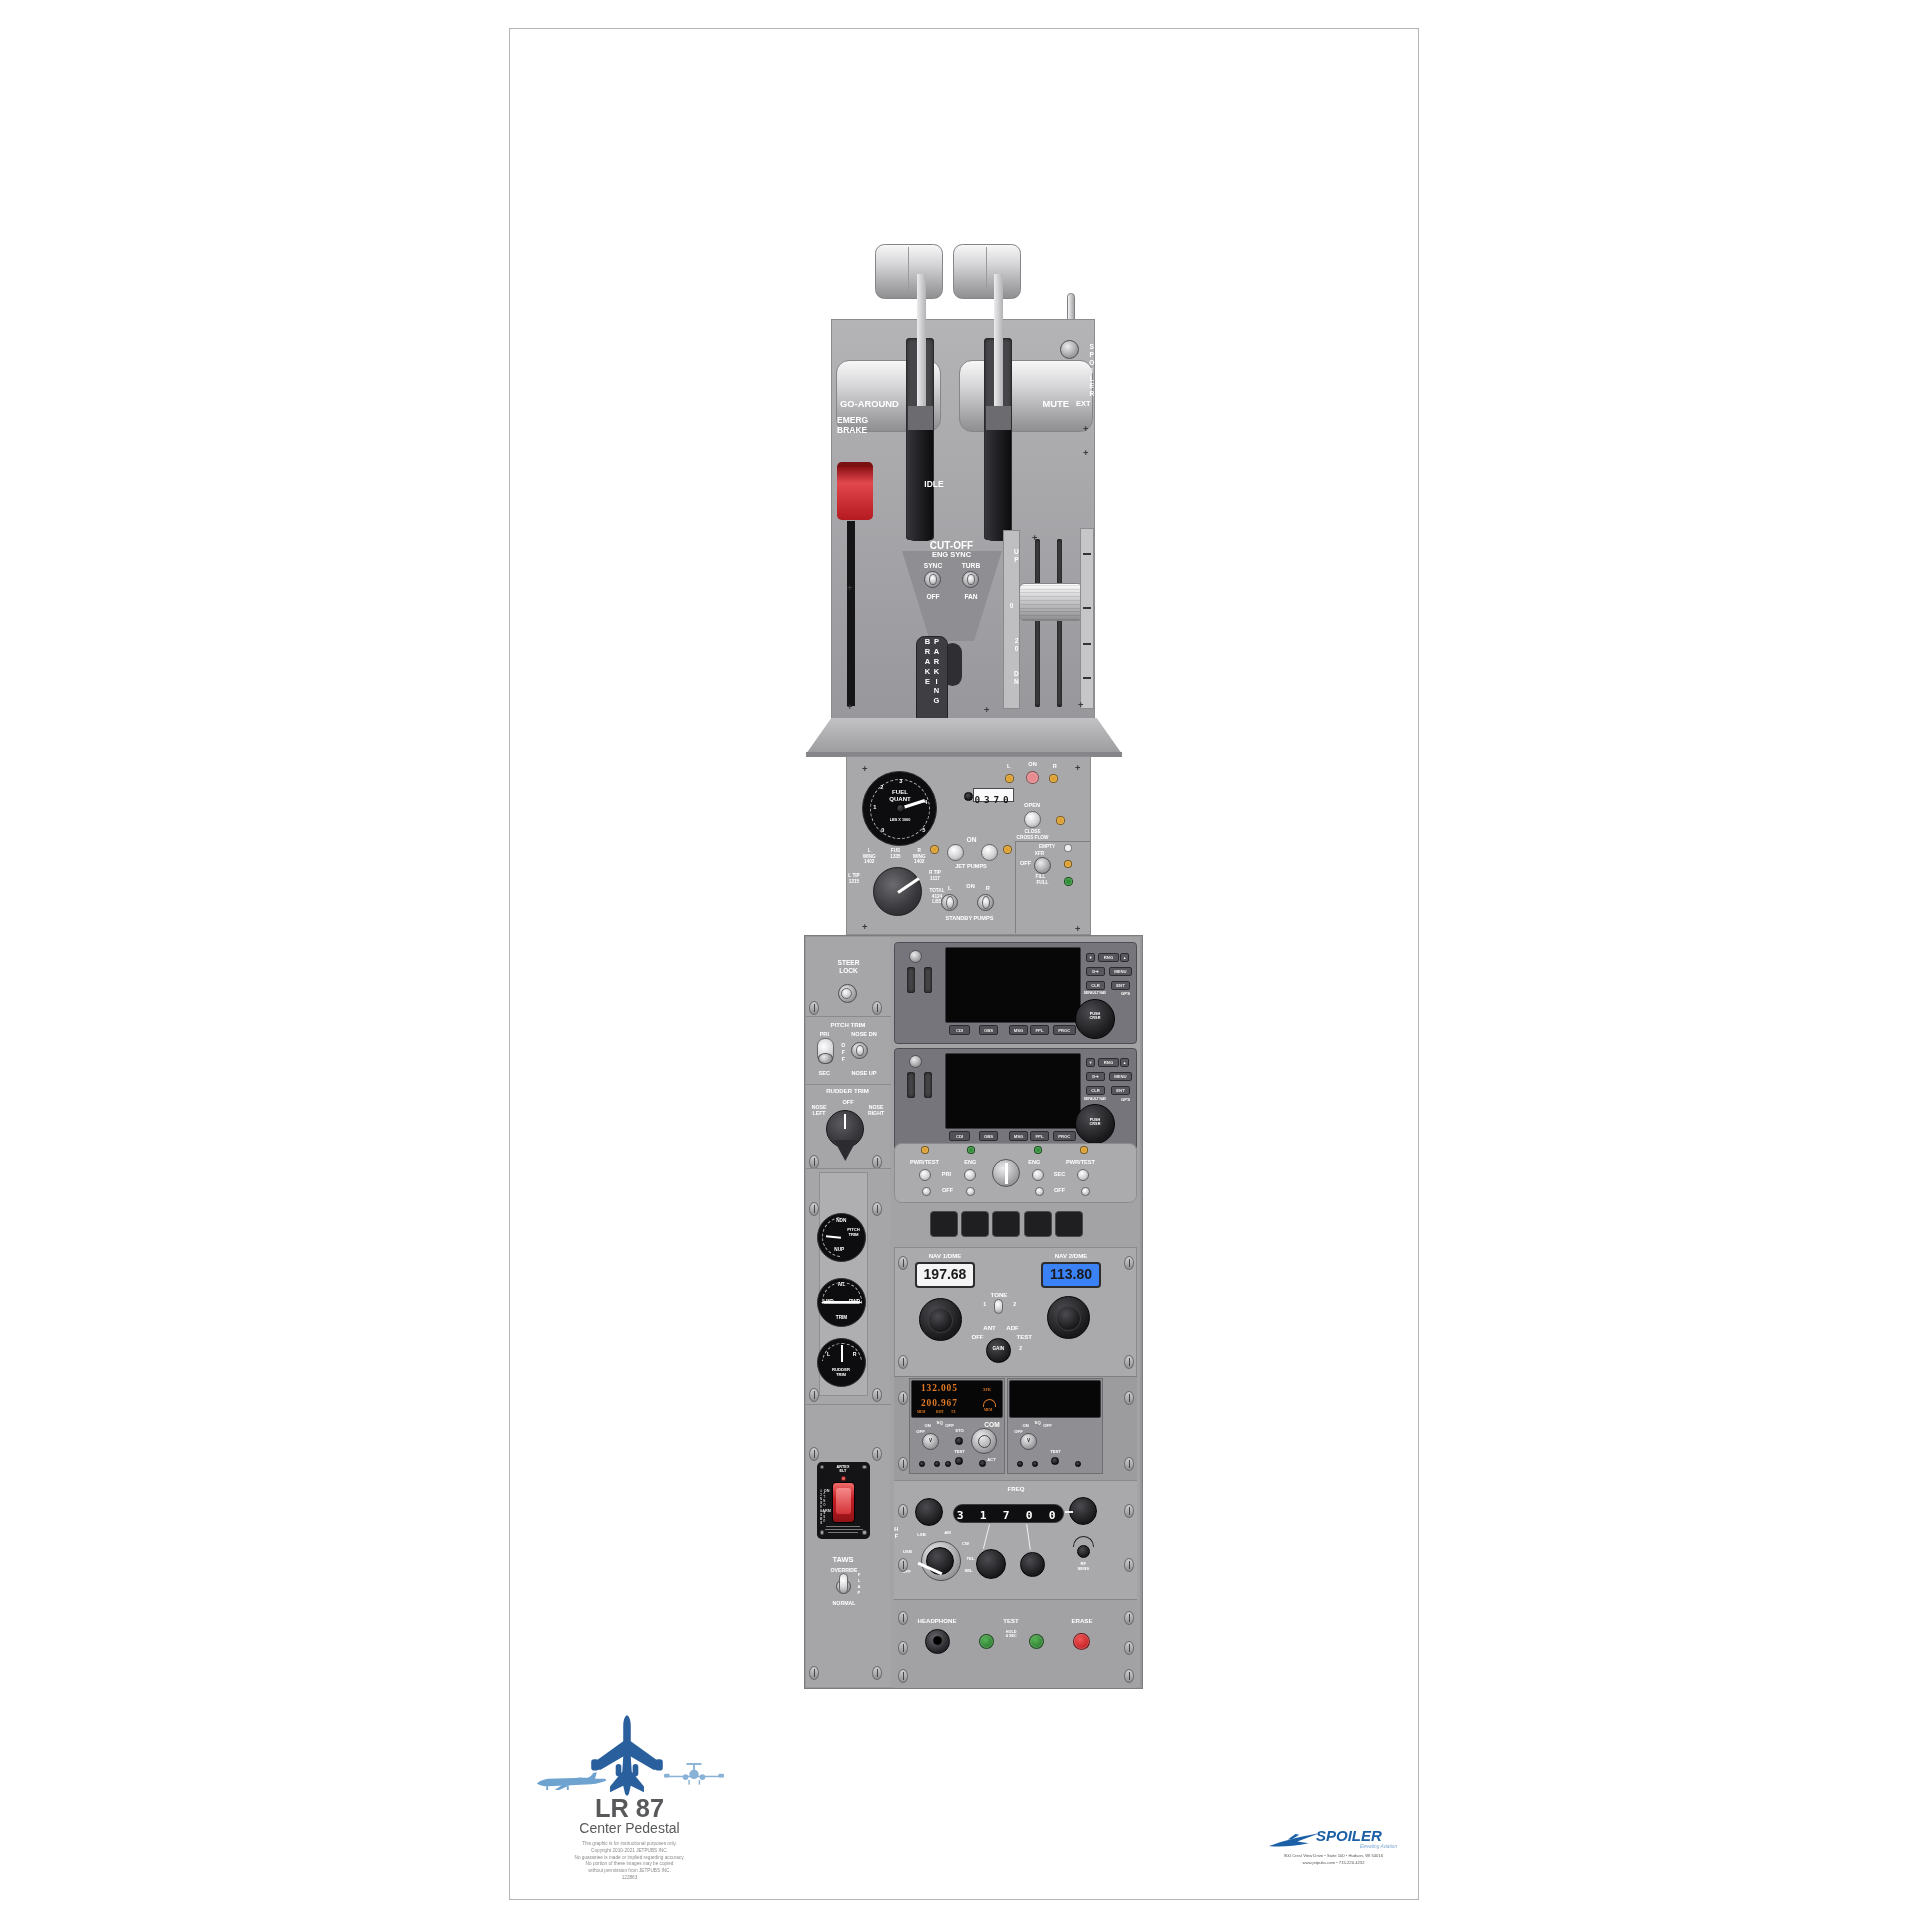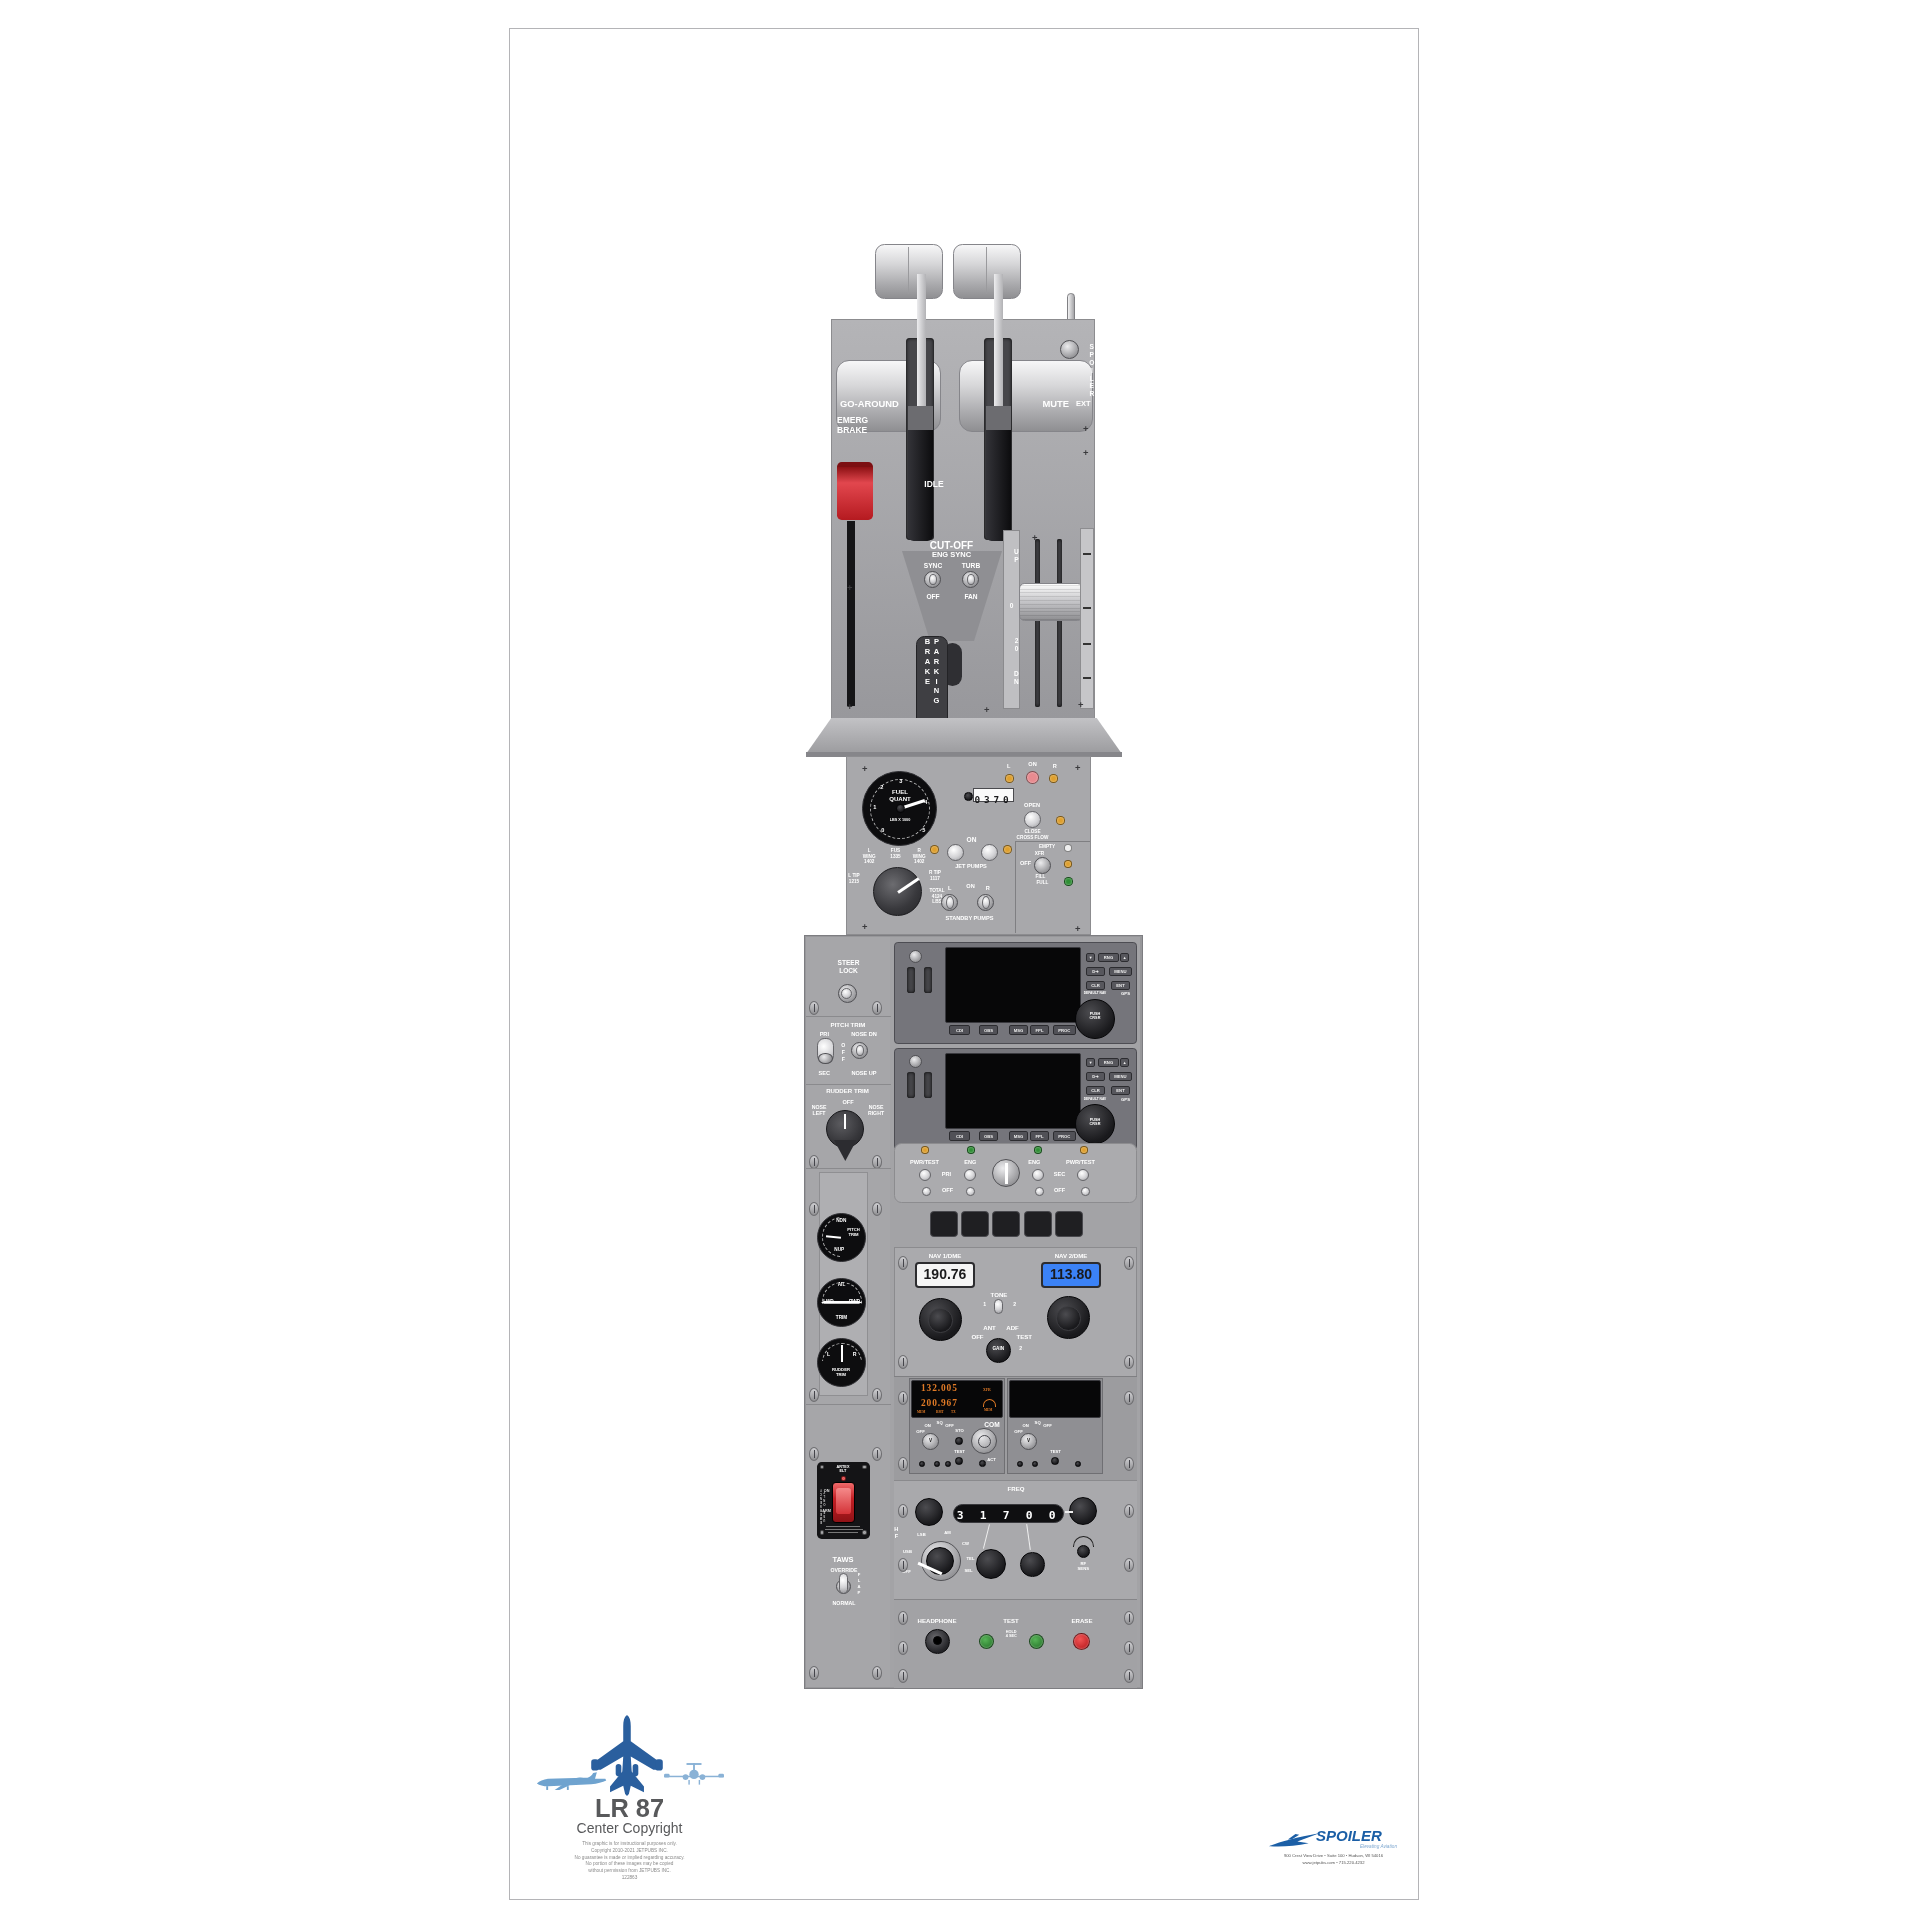--- a/index.html
+++ b/index.html
@@ -368,21 +368,21 @@
   <div class="key" style="left:545px;top:1182px;width:28px;height:26px"></div>
 
   <div class="a" style="left:384px;top:1218px;width:243px;height:130px;background:#aaaaad;border:0.9px solid #8b8b8e"></div>
   <div class="oscrew" style="left:388px;top:1227px"></div>
   <div class="oscrew" style="left:614px;top:1227px"></div>
   <div class="oscrew" style="left:388px;top:1326px"></div>
   <div class="oscrew" style="left:614px;top:1326px"></div>
   <div class="t" style="left:405px;top:1223px;width:60px;font-size:6.1px">NAV 1/DME</div>
   <div class="t" style="left:531px;top:1223px;width:60px;font-size:6.1px">NAV 2/DME</div>
   <div class="a" style="left:405px;top:1233px;width:60px;height:26px;background:#f5f5f5;border:2.8px solid #2c2c2f;border-radius:3.8px;text-align:center">
-    <span class="bk" style="font-weight:bold;font-size:14px;line-height:21px">190.76</span>
+    <span class="bk" style="font-weight:bold;font-size:14px;line-height:21px">197.68</span>
   </div>
   <div class="a" style="left:531px;top:1233px;width:60px;height:26px;background:#3b82f6;border:2.8px solid #2c2c2f;border-radius:3.8px;text-align:center">
     <span class="bk" style="font-weight:bold;font-size:14px;line-height:21px">113.80</span>
   </div>
   <div class="kk" style="left:409px;top:1269px;width:43px;height:43px"></div>
   <div class="kk" style="left:418px;top:1279px;width:24.5px;height:24.5px;border:0.9px solid #3c3c40"></div>
   <div class="kk" style="left:537px;top:1267px;width:43px;height:43px"></div>
   <div class="kk" style="left:546px;top:1277px;width:24.5px;height:24.5px;border:0.9px solid #3c3c40"></div>
   <div class="t" style="left:476px;top:1262px;width:26px;font-size:6.1px">TONE</div>
   <div class="t" style="left:471px;top:1272px;width:7.5px;font-size:5.2px">1</div>
@@ -515,21 +515,21 @@
     <rect fill="#8ab2d6" x="31" y="0" width="2" height="9"></rect>
       <rect fill="#8ab2d6" x="24" y="0" width="16" height="2"></rect>
     <circle fill="#8ab2d6" cx="23" cy="15" r="3"></circle>
       <circle fill="#8ab2d6" cx="41" cy="15" r="3"></circle>
     <rect fill="#8ab2d6" x="0" y="11.5" width="6" height="4" rx="1.5"></rect>
       <rect fill="#8ab2d6" x="58" y="11.5" width="6" height="4" rx="1.5"></rect>
     <rect fill="#8ab2d6" x="26" y="18" width="1.5" height="5"></rect>
       <rect fill="#8ab2d6" x="37" y="18" width="1.5" height="5"></rect>
   </svg>
   <div class="t gy" style="left:35px;top:1765px;width:169px;font-size:25.4px;font-weight:bold">LR 87</div>
-  <div class="t gy" style="left:35px;top:1791px;width:169px;font-size:14px;font-weight:normal">Center Copyright</div>
+  <div class="t gy" style="left:35px;top:1791px;width:169px;font-size:14px;font-weight:normal">Center Pedestal</div>
   <div class="t" style="left:30px;top:1812px;width:179px;font-size:4.7px;font-weight:normal;color:#8a8a8a;line-height:1.45">This graphic is for instructional purposes only.
 Copyright 2010-2021 JETPUBS INC.
 No guarantee is made or implied regarding accuracy.
 No portion of these images may be copied
 without permission from JETPUBS INC.
 122863</div>
 
   <svg class="a" style="left:759px;top:1803px" width="51" height="17" viewBox="0 0 54 18">
     <path fill="#1b5fa6" d="M0 15 C12 10 28 6 54 1 L30 10 L42 12 C27 15 12 16 0 15 Z"></path>
     <path fill="#1b5fa6" d="M20 8 L28 2 L32 3 L24 8 Z"></path>

